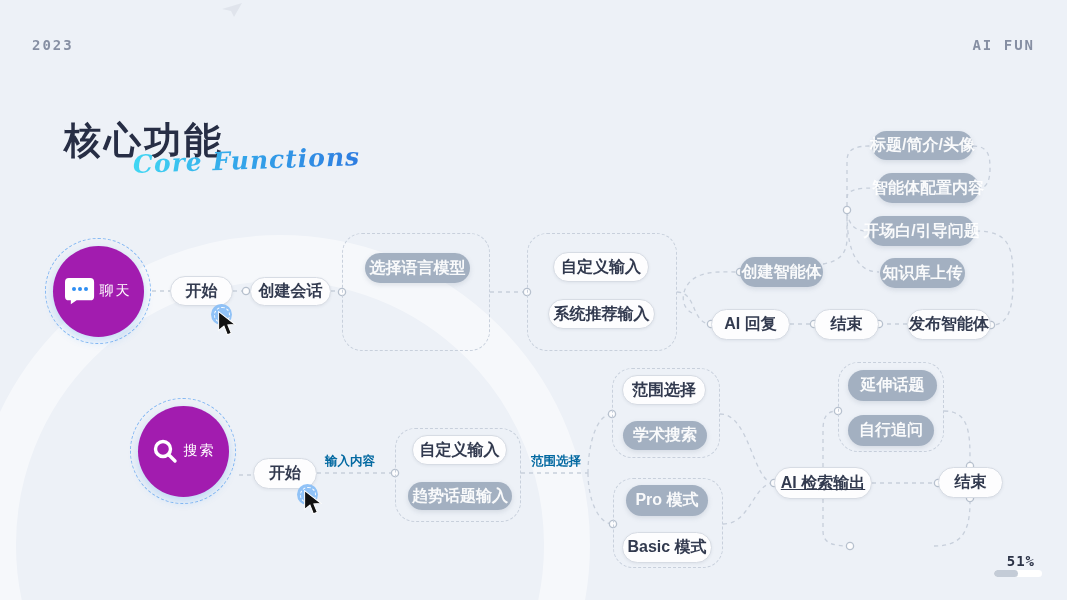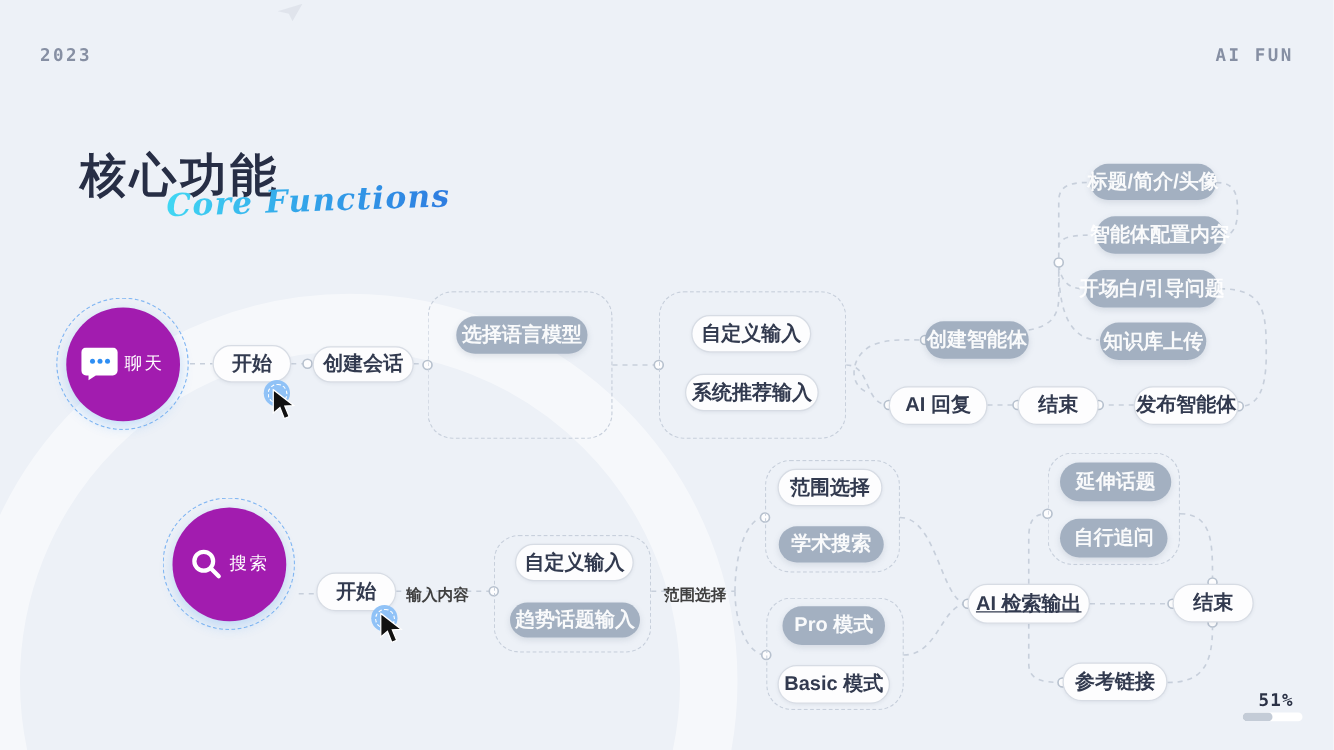--- a/index.html
+++ b/index.html
@@ -43,21 +43,21 @@
 
   
   .pill { position:absolute; display:flex; align-items:center; justify-content:center;
     background:#fdfdfe; border:1px solid #d7dce4; border-radius:16px;
     font-size:16px; font-weight:bold; color:#323a4f; white-space:nowrap;
     box-shadow:0 1px 3px rgba(44,62,92,.07); }
   .pill.gray { background:#a3b0c1; border:none; color:rgba(255,255,255,.93);
     box-shadow:0 2px 5px rgba(100,115,140,.18); }
 
   
-  .edge-label { position:absolute; font-size:12.5px; font-weight:bold; color:#404040;margin-top:15px; }
+  .edge-label { position:absolute; font-size:12.5px; font-weight:bold; color:#0369a1; }
 
   
   .click-spot { position:absolute; }
   .ripple { position:absolute; width:21px; height:21px; border-radius:50%; background:#8cc0f7; opacity:.95; }
   .ripple::after { content:""; position:absolute; inset:2.5px; border:1.6px dashed #fff; border-radius:50%; }
   .cursor-svg { position:absolute; }
 
   
   .progress-label { position:absolute; right:32px; top:553px; font-size:14px; font-weight:bold;
     color:#2b3246; font-family:"DejaVu Sans Mono","Liberation Mono",monospace; letter-spacing:1px; }
@@ -199,21 +199,20 @@
   <div class="grp" style="left:613px;top:478px;width:110px;height:90px;"></div>
   <div class="pill gray" style="left:626px;top:485px;width:82px;height:31px;">Pro 模式</div>
   <div class="pill" style="left:622px;top:532px;width:90px;height:31px;">Basic 模式</div>
 
   <div class="grp" style="left:838px;top:362px;width:106px;height:90px;"></div>
   <div class="pill gray" style="left:848px;top:370px;width:89px;height:31px;">延伸话题</div>
   <div class="pill gray" style="left:848px;top:415px;width:86px;height:31px;">自行追问</div>
 
   <div class="pill" style="left:774px;top:467px;width:98px;height:32px;text-decoration:underline;">AI 检索输出</div>
   <div class="pill" style="left:938px;top:467px;width:65px;height:31px;">结束</div>
-  <div class="pill" style="left:850px;top:530px;width:84px;height:31px;">参考链接</div>
 
   <div class="click-spot" style="left:297px;top:484px;">
     <div class="ripple"></div>
     <svg class="cursor-svg" style="left:6px;top:6px;" width="22" height="26" viewBox="0 0 15 18">
       <path d="M1 0.5 L1 13.5 L4.7 10.4 L7.1 16.5 L9.8 15.4 L7.4 9.6 L12.3 9.3 Z" fill="#111" stroke="#fff" stroke-width="0.7"></path>
     </svg>
   </div>
 
   <div class="progress-label">51%</div>
   <div class="progress-track">

